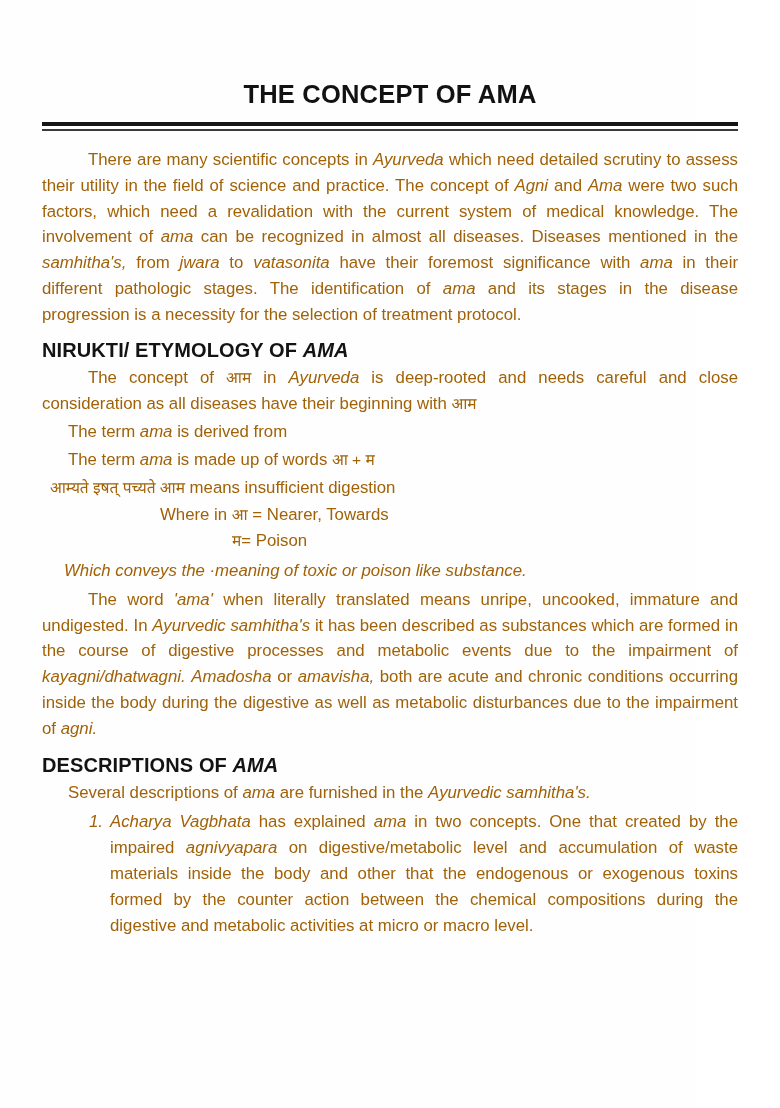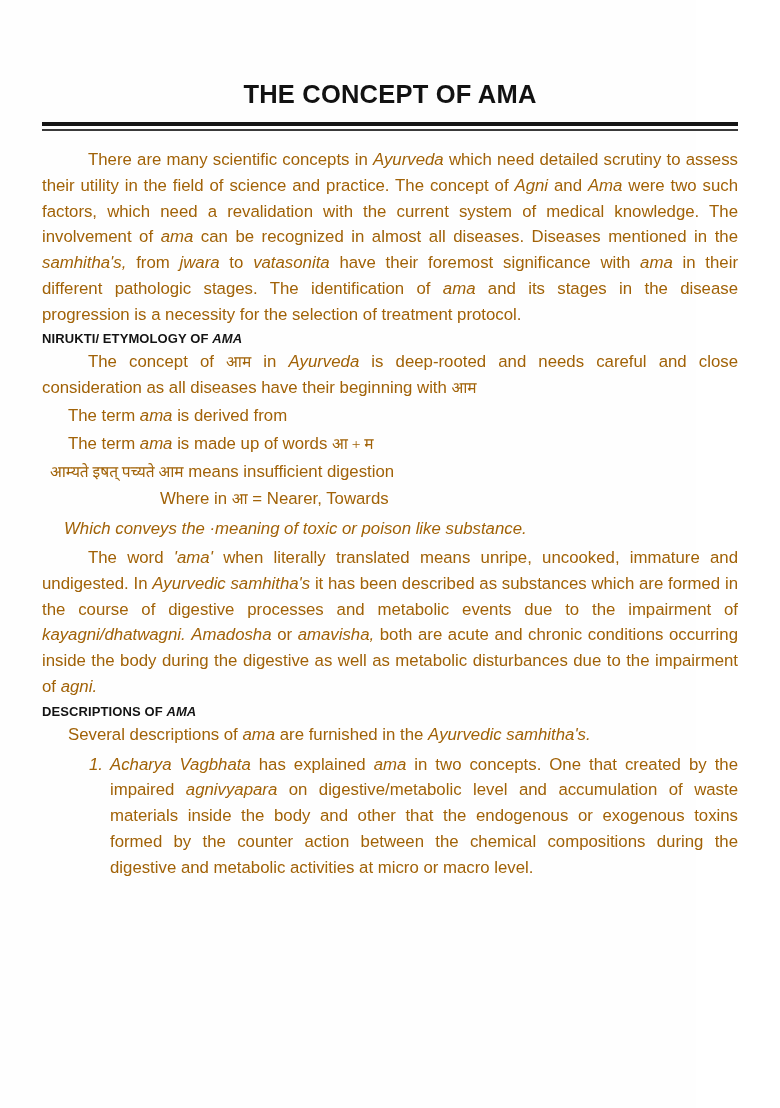--- a/index.html
+++ b/index.html
@@ -74,23 +74,23 @@
     text-justify: inter-word;
     hyphens: manual;
   }
 
   p.first-para {
     margin-top: 16px;
     text-indent: 46px;
   }
 
   .section-head {
-    font-size: 13px;
+    font-size: 20px;
     font-weight: bold;
-    margin-top: 4px;
+    margin-top: 12px;
     margin-bottom: 1px;
     letter-spacing: 0.1px;
   }
   .section-head i {
     font-style: italic;
   }
 
   p.indent-para {
     text-indent: 46px;
     margin-top: 3px;
@@ -138,21 +138,21 @@
     position: absolute;
     left: 47px;
     top: 0;
     font-style: italic;
     font-weight: normal;
   }
 
   i, .it { font-style: italic; }
 
   .deva {
-    font-family: Liberation Serif, serif;
+    font-family: Liberation Sans, sans-serif;
     font-size: 15.5px;
   }
 </style>
 </head>
 <body>
 
 <div class="page">
   <div class="content">
 
     <h1 class="doc-title">THE CONCEPT OF AMA</h1>
@@ -172,20 +172,21 @@
     <p class="body indent-para"><span>The concept of </span><span class="deva">आम</span><span> in </span><i>Ayurveda</i><span> is deep-rooted and needs careful and close consideration as all diseases have their beginning with </span><span class="deva">आम</span></p>
 
     <div class="line line-indent-1"><span>The term </span><i>ama</i><span> is derived from</span></div>
 
     <div class="line line-indent-1"><span>The term </span><i>ama</i><span> is made up of words </span><span class="deva">आ + म</span></div>
 
     <div class="line line-indent-0"><span class="deva">आम्यते इषत् पच्यते आम</span><span> means insufficient digestion</span></div>
 
     <div class="line line-center-ish"><span>Where in </span><span class="deva">आ</span><span> = Nearer, Towards</span></div>
 
+    <div class="line line-center-ish2"><span class="deva">म</span><span>= Poison</span></div>
 
     <div class="line line-which">Which conveys the ·meaning of toxic or poison like substance.</div>
 
 
     <p class="body indent-para"><span>The word </span><i>'ama'</i><span> when literally translated means unripe, uncooked, immature and undigested. In </span><i>Ayurvedic samhitha's</i><span> it has been described as substances which are formed in the course of digestive processes and metabolic events due to the impairment of </span><i>kayagni/dhatwagni.</i><span> </span><i>Amadosha</i><span> or </span><i>amavisha,</i><span> both are acute and chronic conditions occurring inside the body during the digestive as well as metabolic disturbances due to the impairment of </span><i>agni.</i></p>
 
     <div class="section-head">
       <span>DESCRIPTIONS OF </span><i>AMA</i>
     </div>
 

